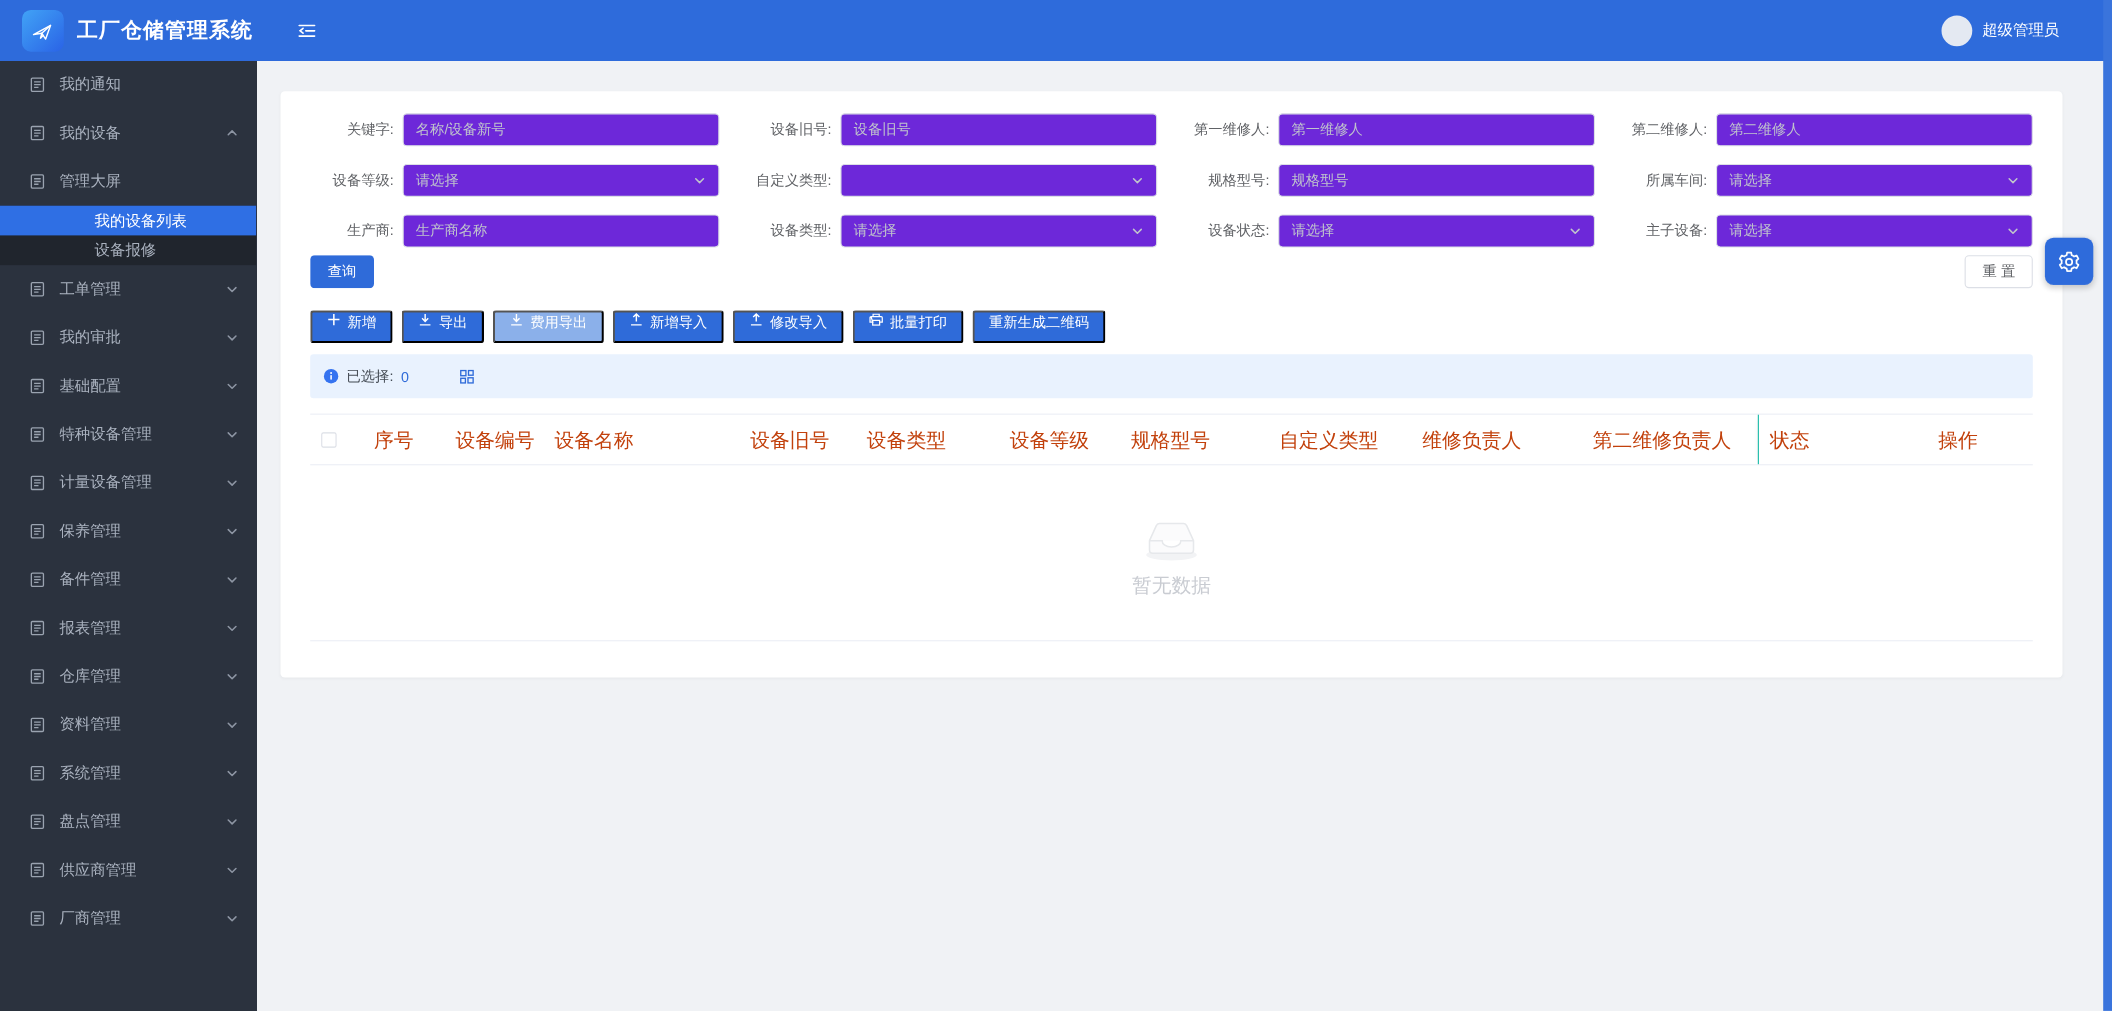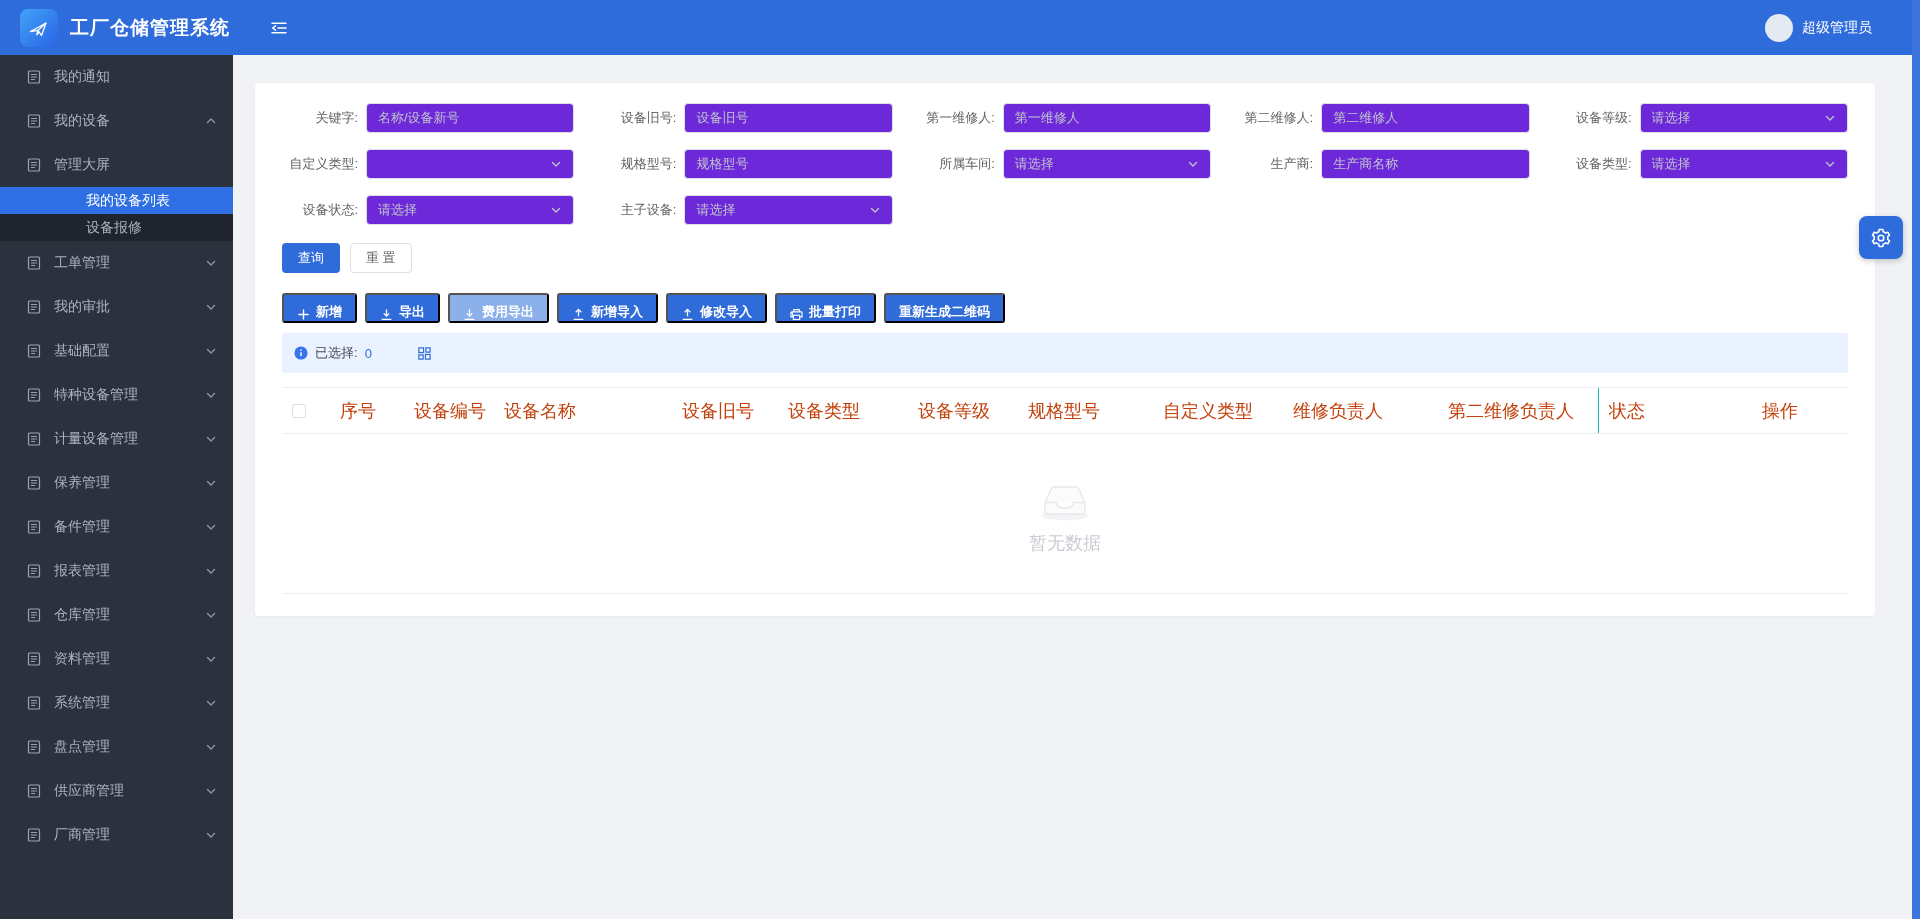--- a/index.html
+++ b/index.html
@@ -36,41 +36,41 @@
   .mi-arrow.up svg{ transform:rotate(180deg);}
   .submenu{ background:#20252d; }
   .submenu-item{ height:27px; display:flex; align-items:center; padding-left:86px;
     color:#aab2bf; cursor:pointer; font-size:14px; white-space:nowrap;}
   .submenu-item.active{ background:#2f6fe4; color:#fff;}
   
   .main{ position:absolute; top:55px; left:233px; right:0; bottom:0; padding:28px 45px 0 22px;}
   .card{ background:#fff; border-radius:4px; box-shadow:0 1px 3px rgba(0,0,0,.04);
     padding:20px 27px 22px; min-height:533px;}
   
-  .filter-grid{ display:grid; grid-template-columns:repeat(5,1fr); column-gap:26px; row-gap:16px;}
+  .filter-grid{ display:grid; grid-template-columns:repeat(4,1fr); column-gap:26px; row-gap:16px;}
   .field{ display:flex; align-items:center; min-width:0;}
   .field-label{ width:84px; flex:0 0 auto; text-align:right; padding-right:8px;
     color:#606266; font-size:13px; white-space:nowrap;}
   .control{ flex:1; height:30px; border:1px solid #dcdfe6; border-radius:4px; background:#6d28d9;
     display:flex; align-items:center; padding:0 11px; min-width:0; cursor:text;}
   .control .ph{ color:#c0c4cc; font-size:13px; white-space:nowrap; overflow:hidden;}
   .control.select{ cursor:pointer;}
   .control.select .ph{ flex:1;}
   .sel-arrow{ margin-left:auto; color:#c0c4cc; display:flex;}
   .sel-arrow svg{ width:12px; height:12px;}
   
-  .search-row{ margin-top:18px; display:flex; align-items:center; gap:10px;}
+  .search-row{ margin-top:7px; display:flex; align-items:center; gap:10px;justify-content:space-between;}
   .btn{ height:30px; border-radius:4px; font-size:13px; display:inline-flex; align-items:center;
     justify-content:center; padding:0 15px; cursor:pointer; border:1px solid transparent; white-space:nowrap;}
   .btn-primary{ background:#2f6bd9; color:#fff;}
   .btn-default{ background:#fff; color:#606266; border-color:#dcdfe6;}
   
   .toolbar{ margin-top:20px; display:flex; align-items:center; gap:8px;}
   .tbtn{ height:30px; border-radius:3px; background:#2f6bd9; color:#fff; font-size:13px;
-    display:inline-flex; align-items:flex-end; gap:6px; padding:0 13px; cursor:pointer; white-space:nowrap;font-weight:bold;}
+    display:inline-flex; align-items:flex-start; gap:6px; padding:0 13px; cursor:pointer; white-space:nowrap;}
   .tbtn.light{ background:#8bb0ea;}
   .tbtn svg{ width:13px; height:13px;}
   
   .sel-bar{ margin-top:10px; height:40px; background:#e9f2fe; border-radius:3px;
     display:flex; align-items:center; padding:0 12px; gap:7px;}
   .sel-bar .icon-info{ display:flex;} .sel-bar .icon-info svg{ width:14px; height:14px;}
   .sel-text{ color:#454c55; font-size:13px;}
   .sel-count{ color:#2f6bd9; font-size:13px;}
   .grid-btn{ margin-left:38px; display:flex; cursor:pointer;}
   .grid-btn svg{ width:15px; height:15px;}

